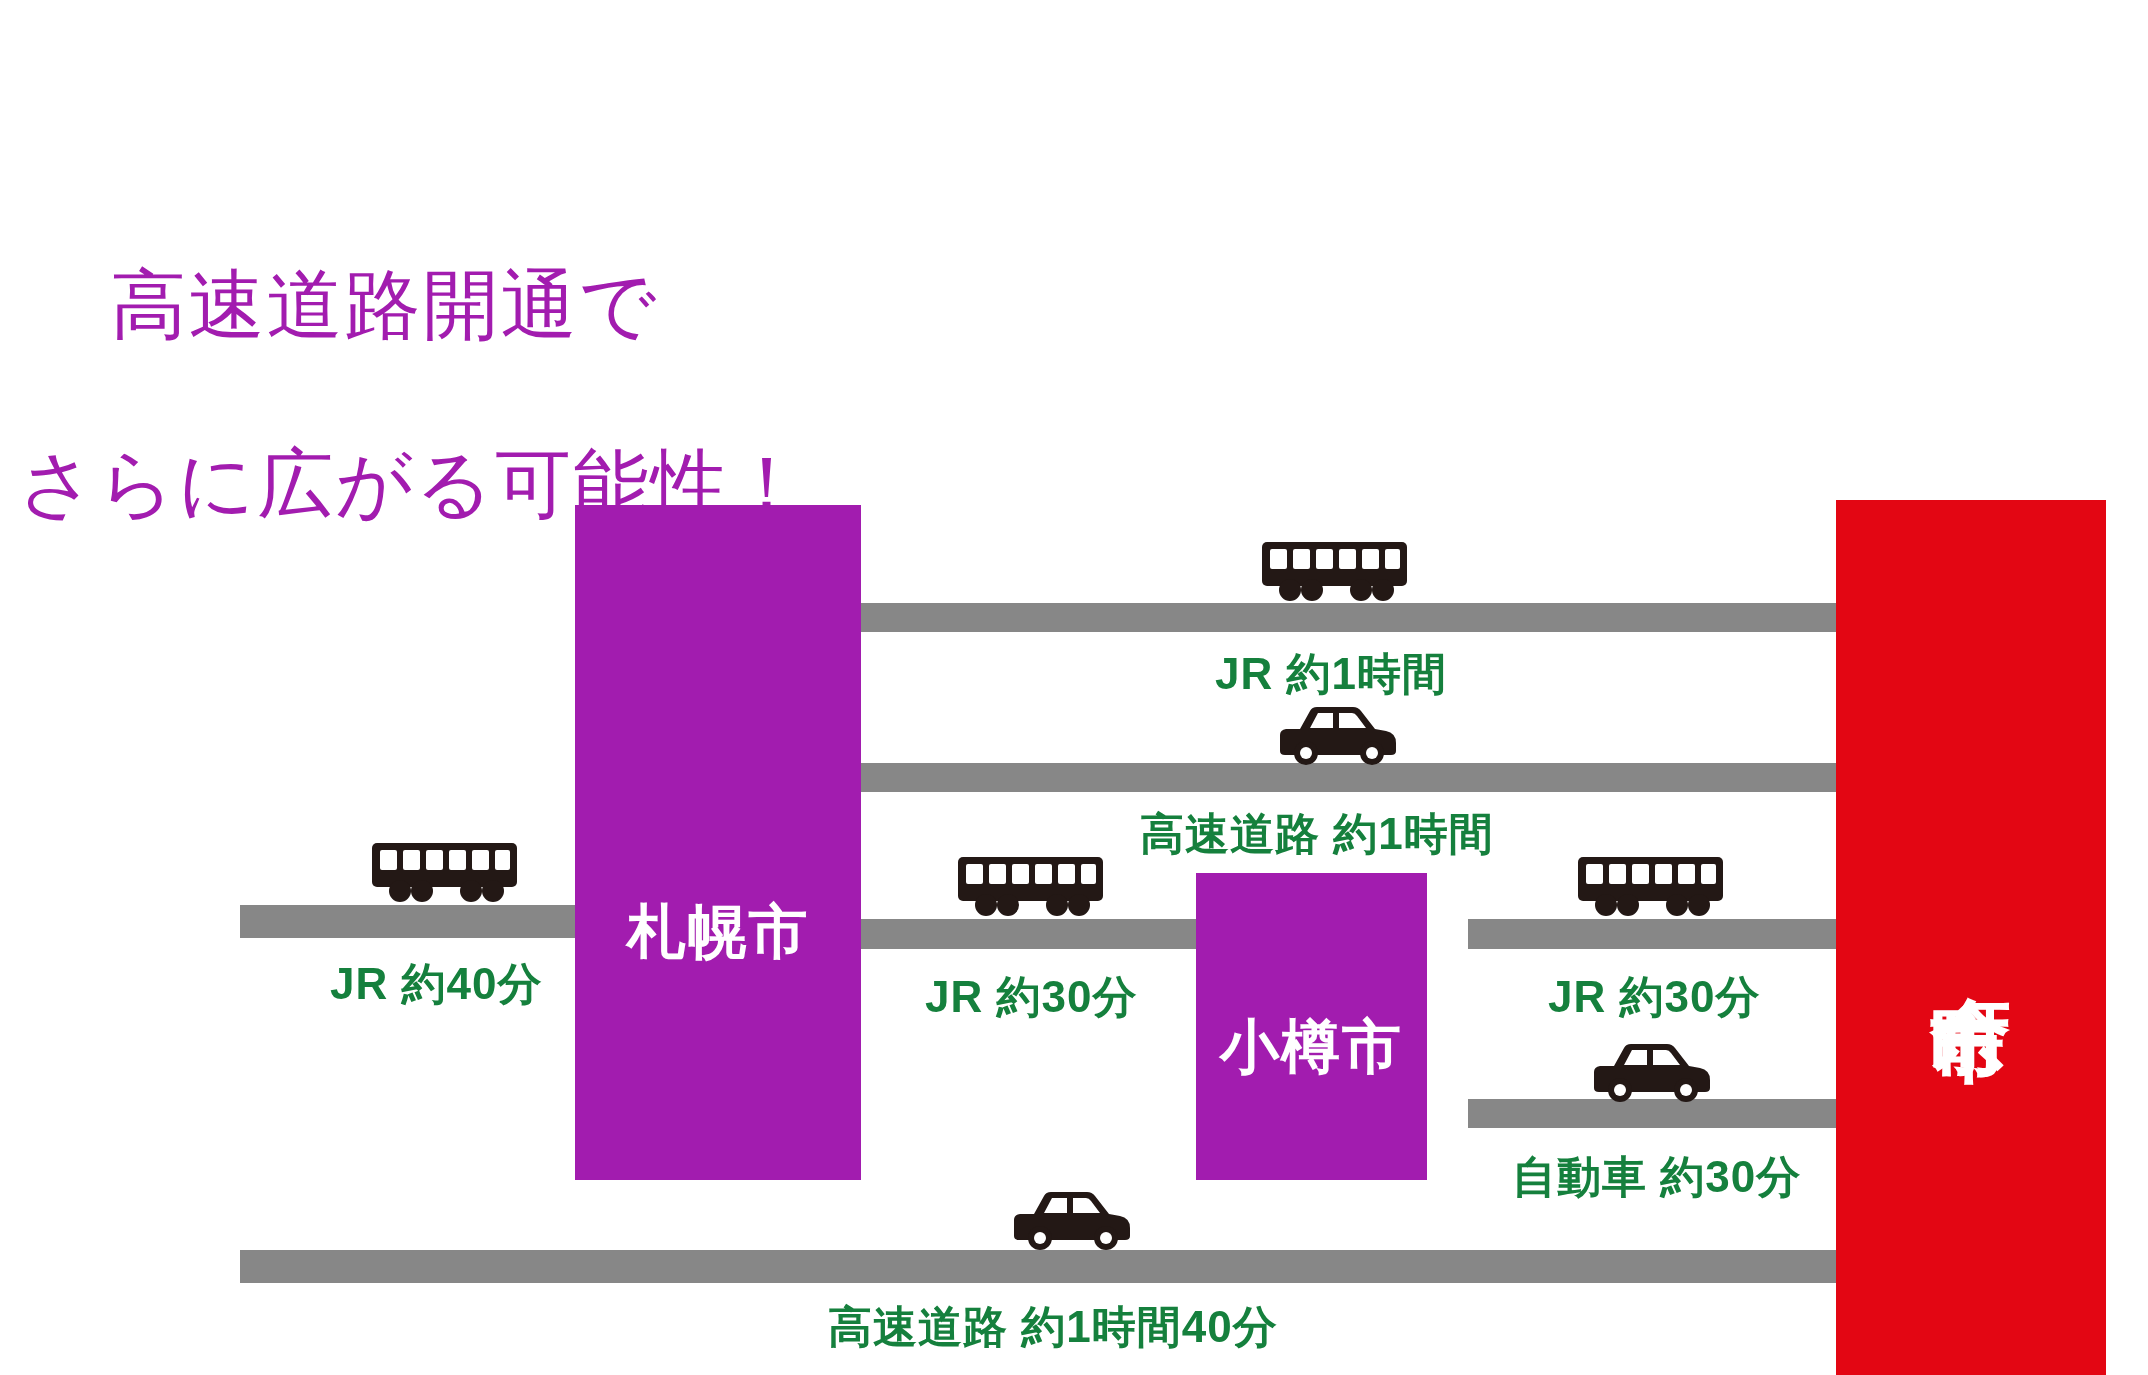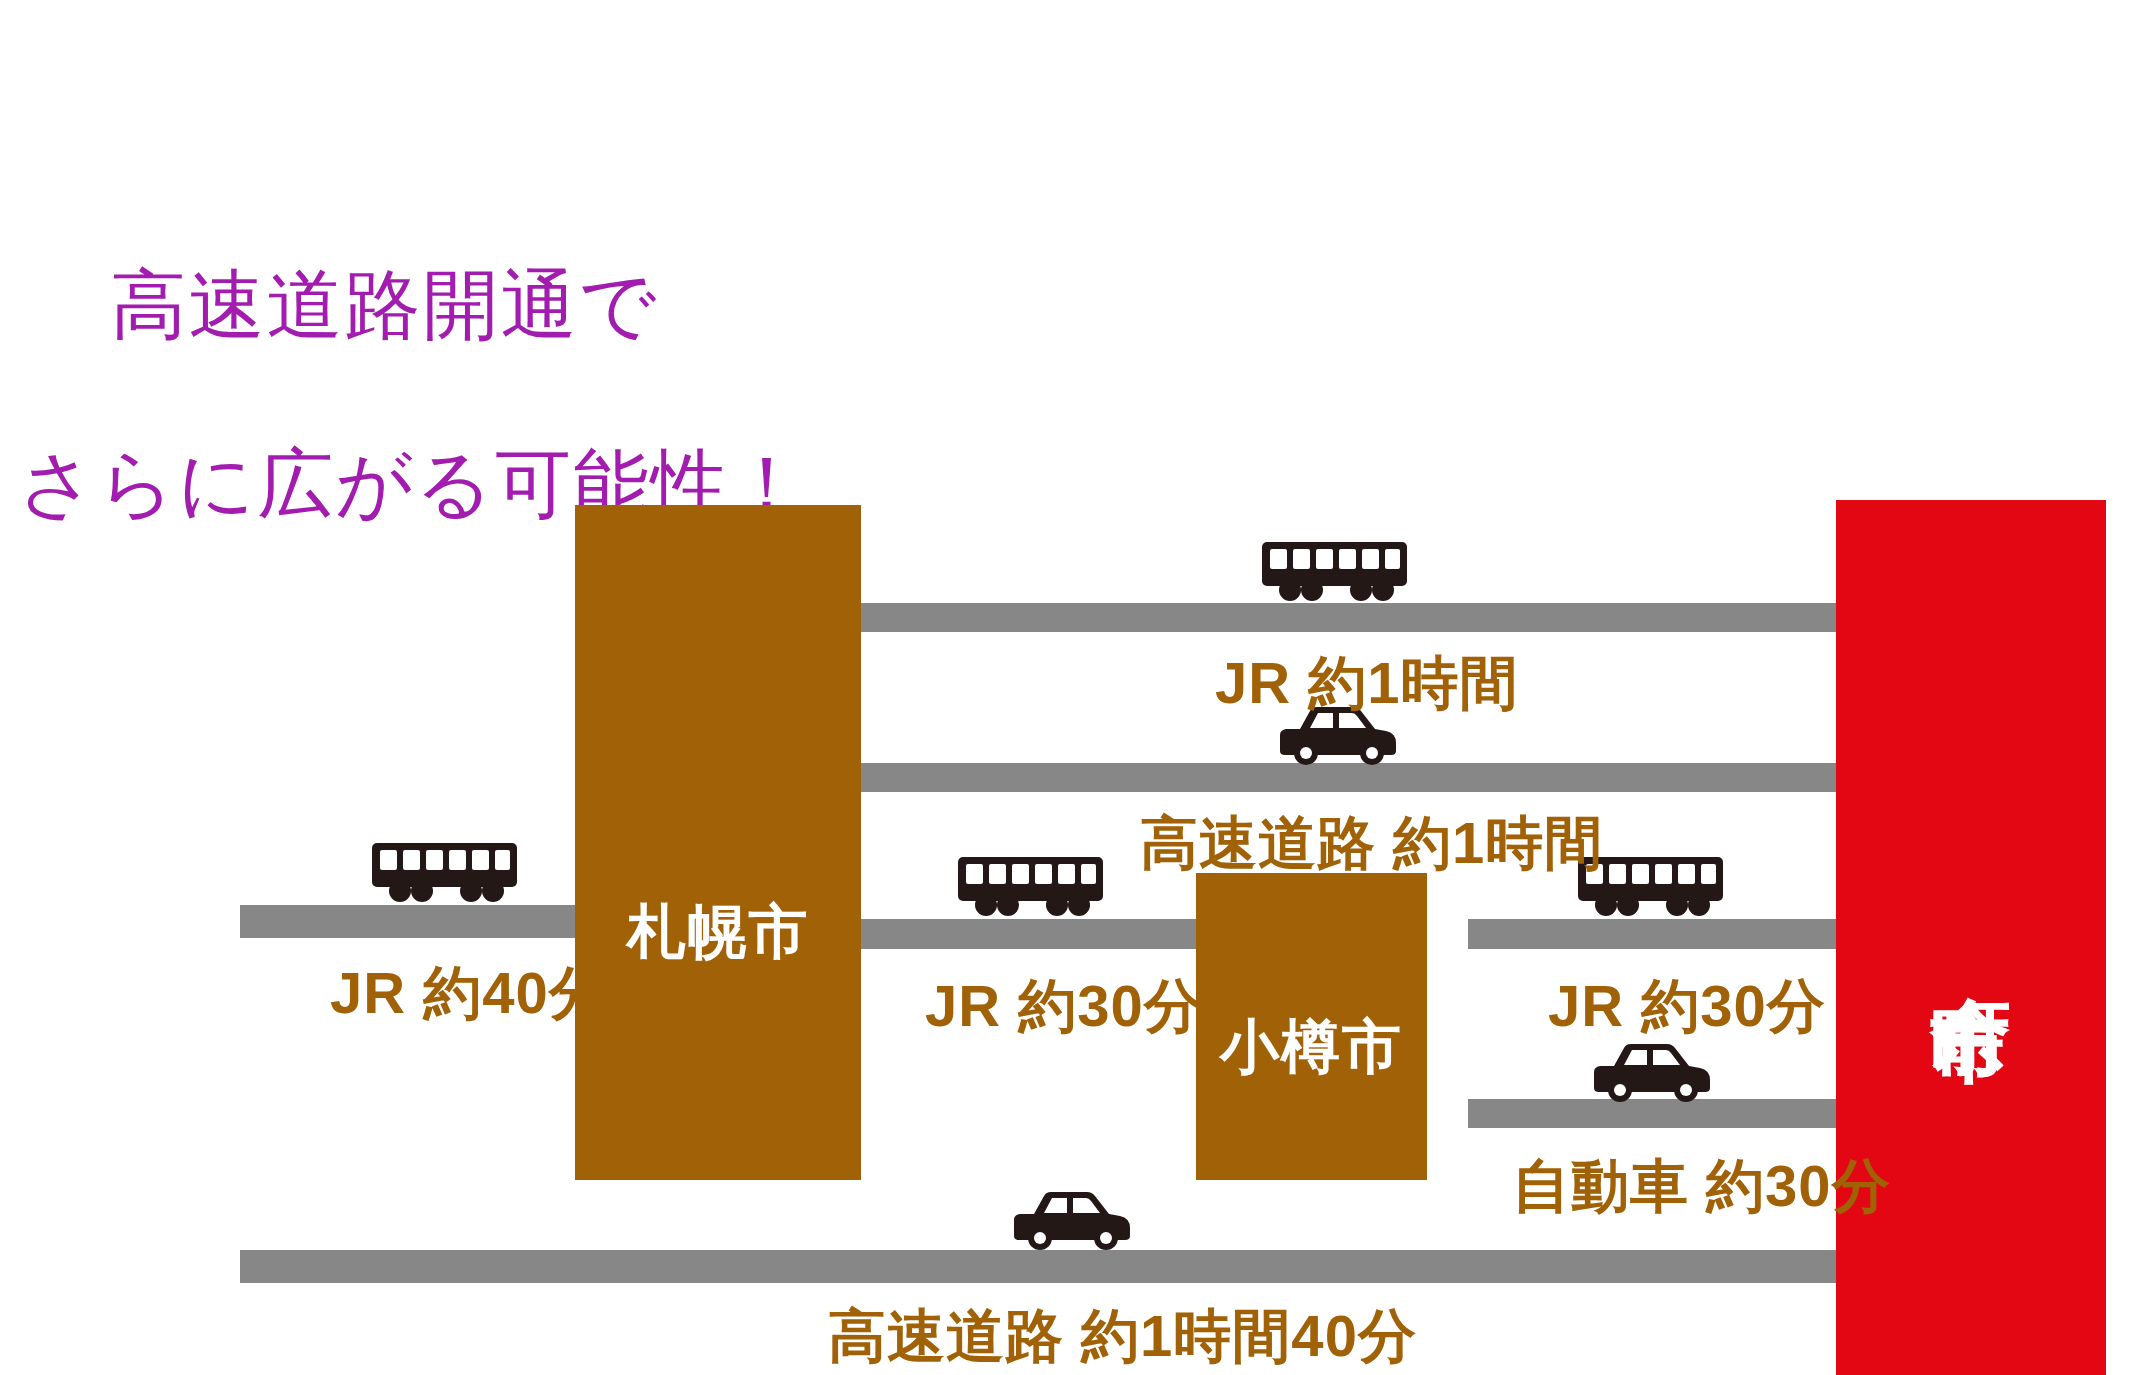--- a/index.html
+++ b/index.html
@@ -28,21 +28,21 @@
   
   .blk{
     position:absolute;
     display:flex;
     align-items:flex-end;
     justify-content:center;
     color:#ffffff;
     font-weight:bold;
     box-sizing:border-box;
   }
-  .blk.gray{background:#a16207;}
+  .blk.gray{background:#a21caf;}
   .blk.red{background:#e30613;}
 
   .blk .lbl{
     text-align:center;
     line-height:1.1;
     white-space:pre-line;
   }
 
   
   #blk-airport{left:25px;top:505px;width:288px;height:835px;}
@@ -69,23 +69,23 @@
     text-orientation:upright;
     padding-bottom:0;
   }
 
   
   .bar{position:absolute;background:#878787;}
 
   
   .rt{
     position:absolute;
-    color:#a16207;
+    color:#15803d;
     font-weight:bold;
-    font-size:58px;
+    font-size:44px;
     white-space:nowrap;
     letter-spacing:1px;
   }
 
   
   .icon{position:absolute;}
   .icon svg{display:block;}
 </style>
 </head>
 <body>

